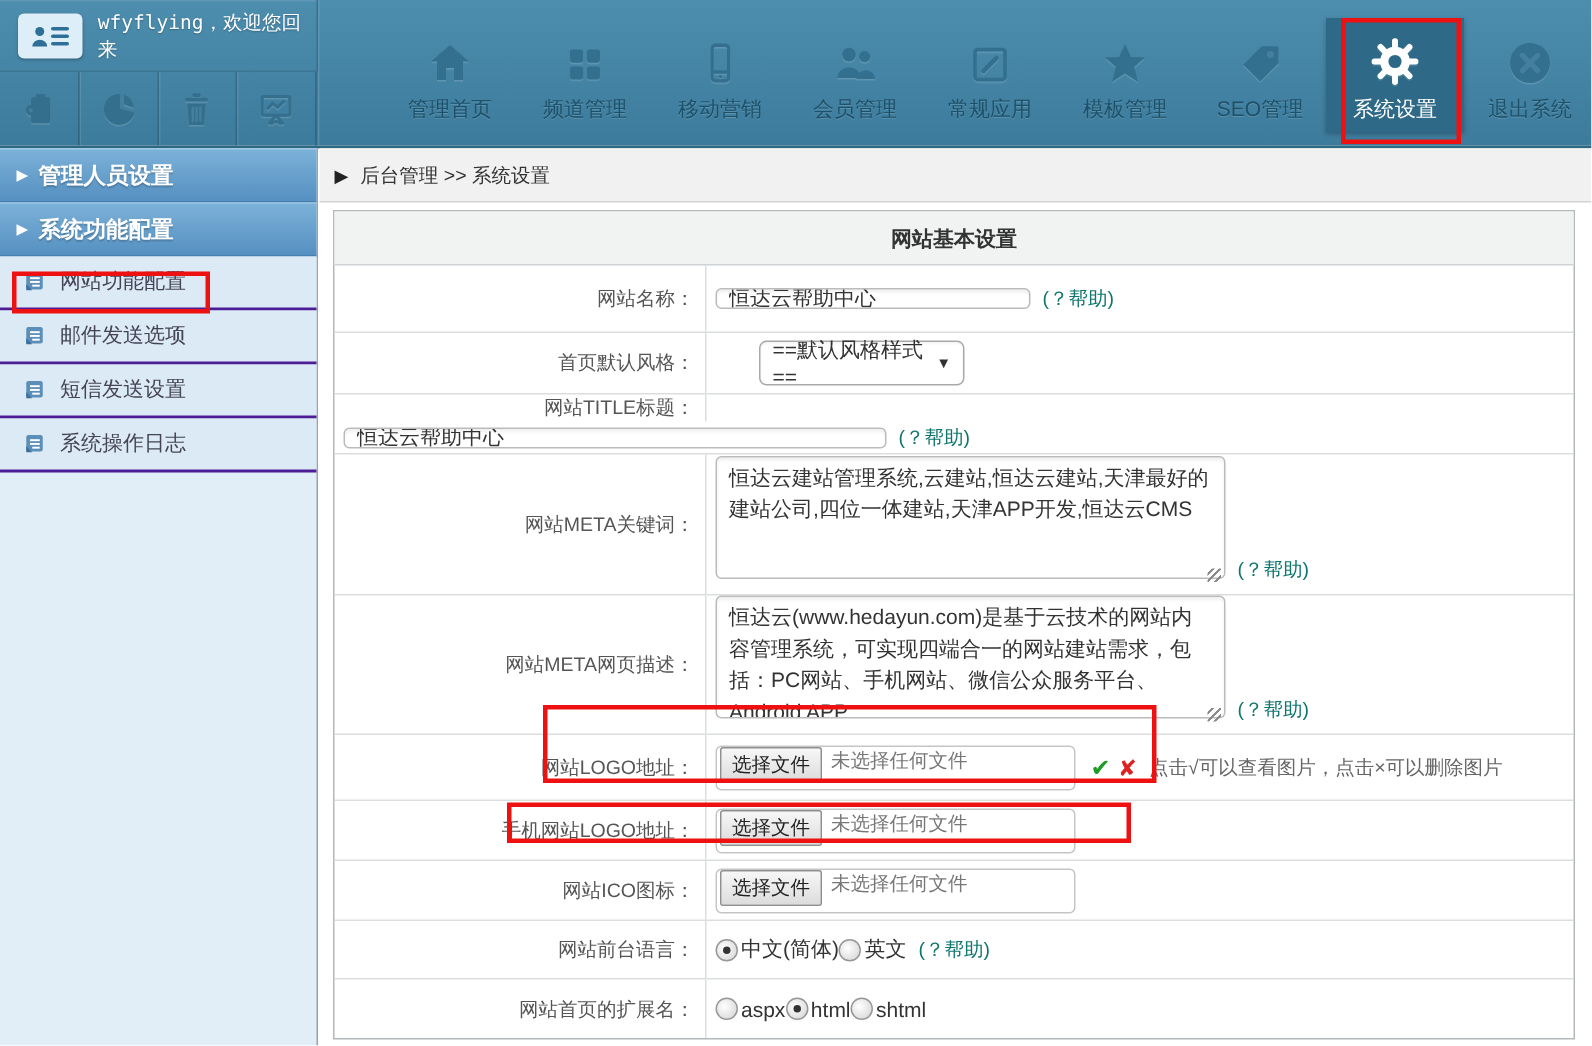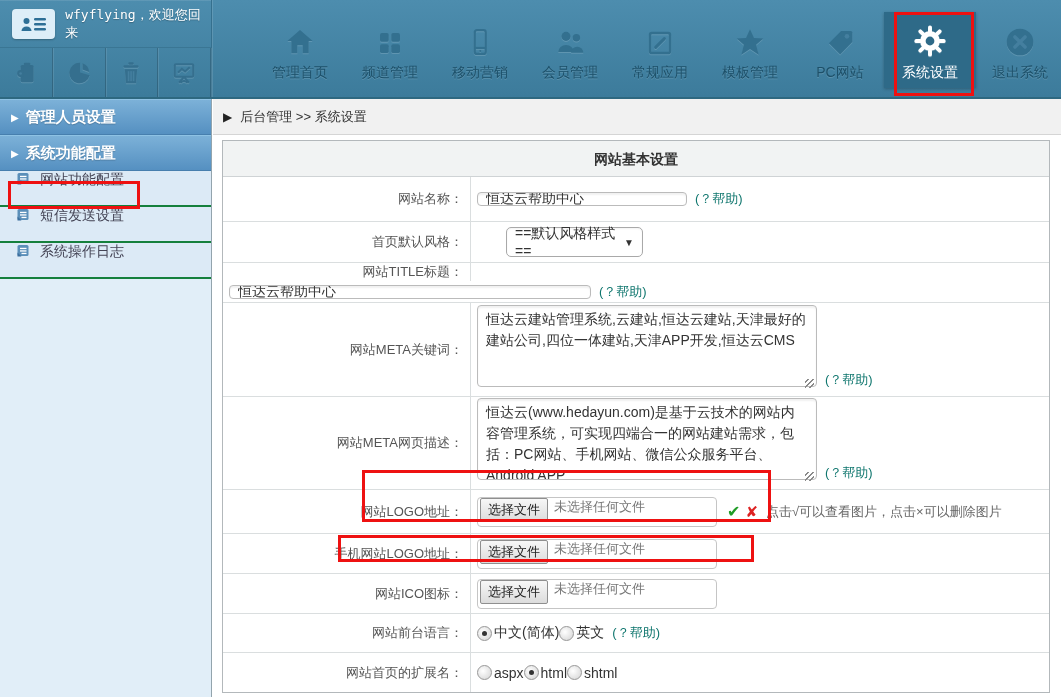--- a/index.html
+++ b/index.html
@@ -38,22 +38,22 @@
     background:#e1eef8; border-right:1px solid #93a4ad;
   }
   .side-group {
     height:36px; display:flex; align-items:center; padding-left:11px; cursor:pointer;
     background:linear-gradient(#7cb1d8,#5590c1);
     border-top:1px solid #8ec2e4; border-bottom:1px solid #477fae;
   }
   .side-group .tri { color:#fff; font-size:10px; margin-right:7px; }
   .side-group .side-group-label { color:#fff; font-size:15px; font-weight:bold; text-shadow:0 1px 1px rgba(0,0,0,.2); }
   .side-item {
-    height:36px; display:flex; align-items:flex-start; padding-left:15px; cursor:pointer;
-    background:#dceaf6; border-bottom:2px solid #15803d;
+    height:36px; display:flex; align-items:center; padding-left:15px; cursor:pointer;
+    background:#dceaf6; border-bottom:2px solid #4c1d95;
   }
   .side-item .doc-ico { margin-right:9px; display:flex; }
   .side-item-label { font-size:14px; color:#445; }
 
   
   .content { position:absolute; left:213px; top:99px; width:848px; height:598px; background:#fff; }
   .breadcrumb {
     height:36px; background:#f1f1f1; border-bottom:1px solid #d5d5d5;
     display:flex; align-items:center; padding-left:10px;
   }
@@ -241,21 +241,21 @@
       </span>
       <span class="nav-label">模板管理</span>
     </div>
     <div class="nav-item">
       <span class="nav-ico">
         <svg width="31" height="31" viewBox="0 0 24 24" fill="currentColor">
           <path d="M12.5 3 H20 a1.2 1.2 0 0 1 1.2 1.2 V11.7 L11.7 21.2 L3 12.5 Z"></path>
           <circle cx="17" cy="7.2" r="1.8" fill="#447f9f"></circle>
         </svg>
       </span>
-      <span class="nav-label">PC网站</span>
+      <span class="nav-label">SEO管理</span>
     </div>
     <div class="nav-item active">
       <span class="nav-ico">
         <svg width="34" height="34" viewBox="0 0 24 24">
           <g fill="currentColor">
             <circle cx="12" cy="12" r="7"></circle>
             <rect x="10.6" y="1" width="2.8" height="5.5" rx="1.3"></rect>
             <rect x="10.6" y="1" width="2.8" height="5.5" rx="1.3" transform="rotate(45 12 12)"></rect>
             <rect x="10.6" y="1" width="2.8" height="5.5" rx="1.3" transform="rotate(90 12 12)"></rect>
             <rect x="10.6" y="1" width="2.8" height="5.5" rx="1.3" transform="rotate(135 12 12)"></rect>
@@ -306,20 +306,32 @@
   <div class="side-item">
     <span class="doc-ico">
       <svg width="16" height="16" viewBox="0 0 16 16">
         <rect x="2.5" y="2" width="11" height="11" rx="1.5" fill="#5b8fb9"></rect>
         <path d="M2.5 9.5 L6.5 13.5 H2.5 Z" fill="#3c6f9d"></path>
         <rect x="5" y="4.8" width="6.5" height="1.3" fill="#fff"></rect>
         <rect x="5" y="7.3" width="6.5" height="1.3" fill="#fff"></rect>
         <rect x="6.5" y="9.8" width="5" height="1.3" fill="#fff"></rect>
       </svg>
     </span>
+    <span class="side-item-label">邮件发送选项</span>
+  </div>
+  <div class="side-item">
+    <span class="doc-ico">
+      <svg width="16" height="16" viewBox="0 0 16 16">
+        <rect x="2.5" y="2" width="11" height="11" rx="1.5" fill="#5b8fb9"></rect>
+        <path d="M2.5 9.5 L6.5 13.5 H2.5 Z" fill="#3c6f9d"></path>
+        <rect x="5" y="4.8" width="6.5" height="1.3" fill="#fff"></rect>
+        <rect x="5" y="7.3" width="6.5" height="1.3" fill="#fff"></rect>
+        <rect x="6.5" y="9.8" width="5" height="1.3" fill="#fff"></rect>
+      </svg>
+    </span>
     <span class="side-item-label">短信发送设置</span>
   </div>
   <div class="side-item">
     <span class="doc-ico">
       <svg width="16" height="16" viewBox="0 0 16 16">
         <rect x="2.5" y="2" width="11" height="11" rx="1.5" fill="#5b8fb9"></rect>
         <path d="M2.5 9.5 L6.5 13.5 H2.5 Z" fill="#3c6f9d"></path>
         <rect x="5" y="4.8" width="6.5" height="1.3" fill="#fff"></rect>
         <rect x="5" y="7.3" width="6.5" height="1.3" fill="#fff"></rect>
         <rect x="6.5" y="9.8" width="5" height="1.3" fill="#fff"></rect>

